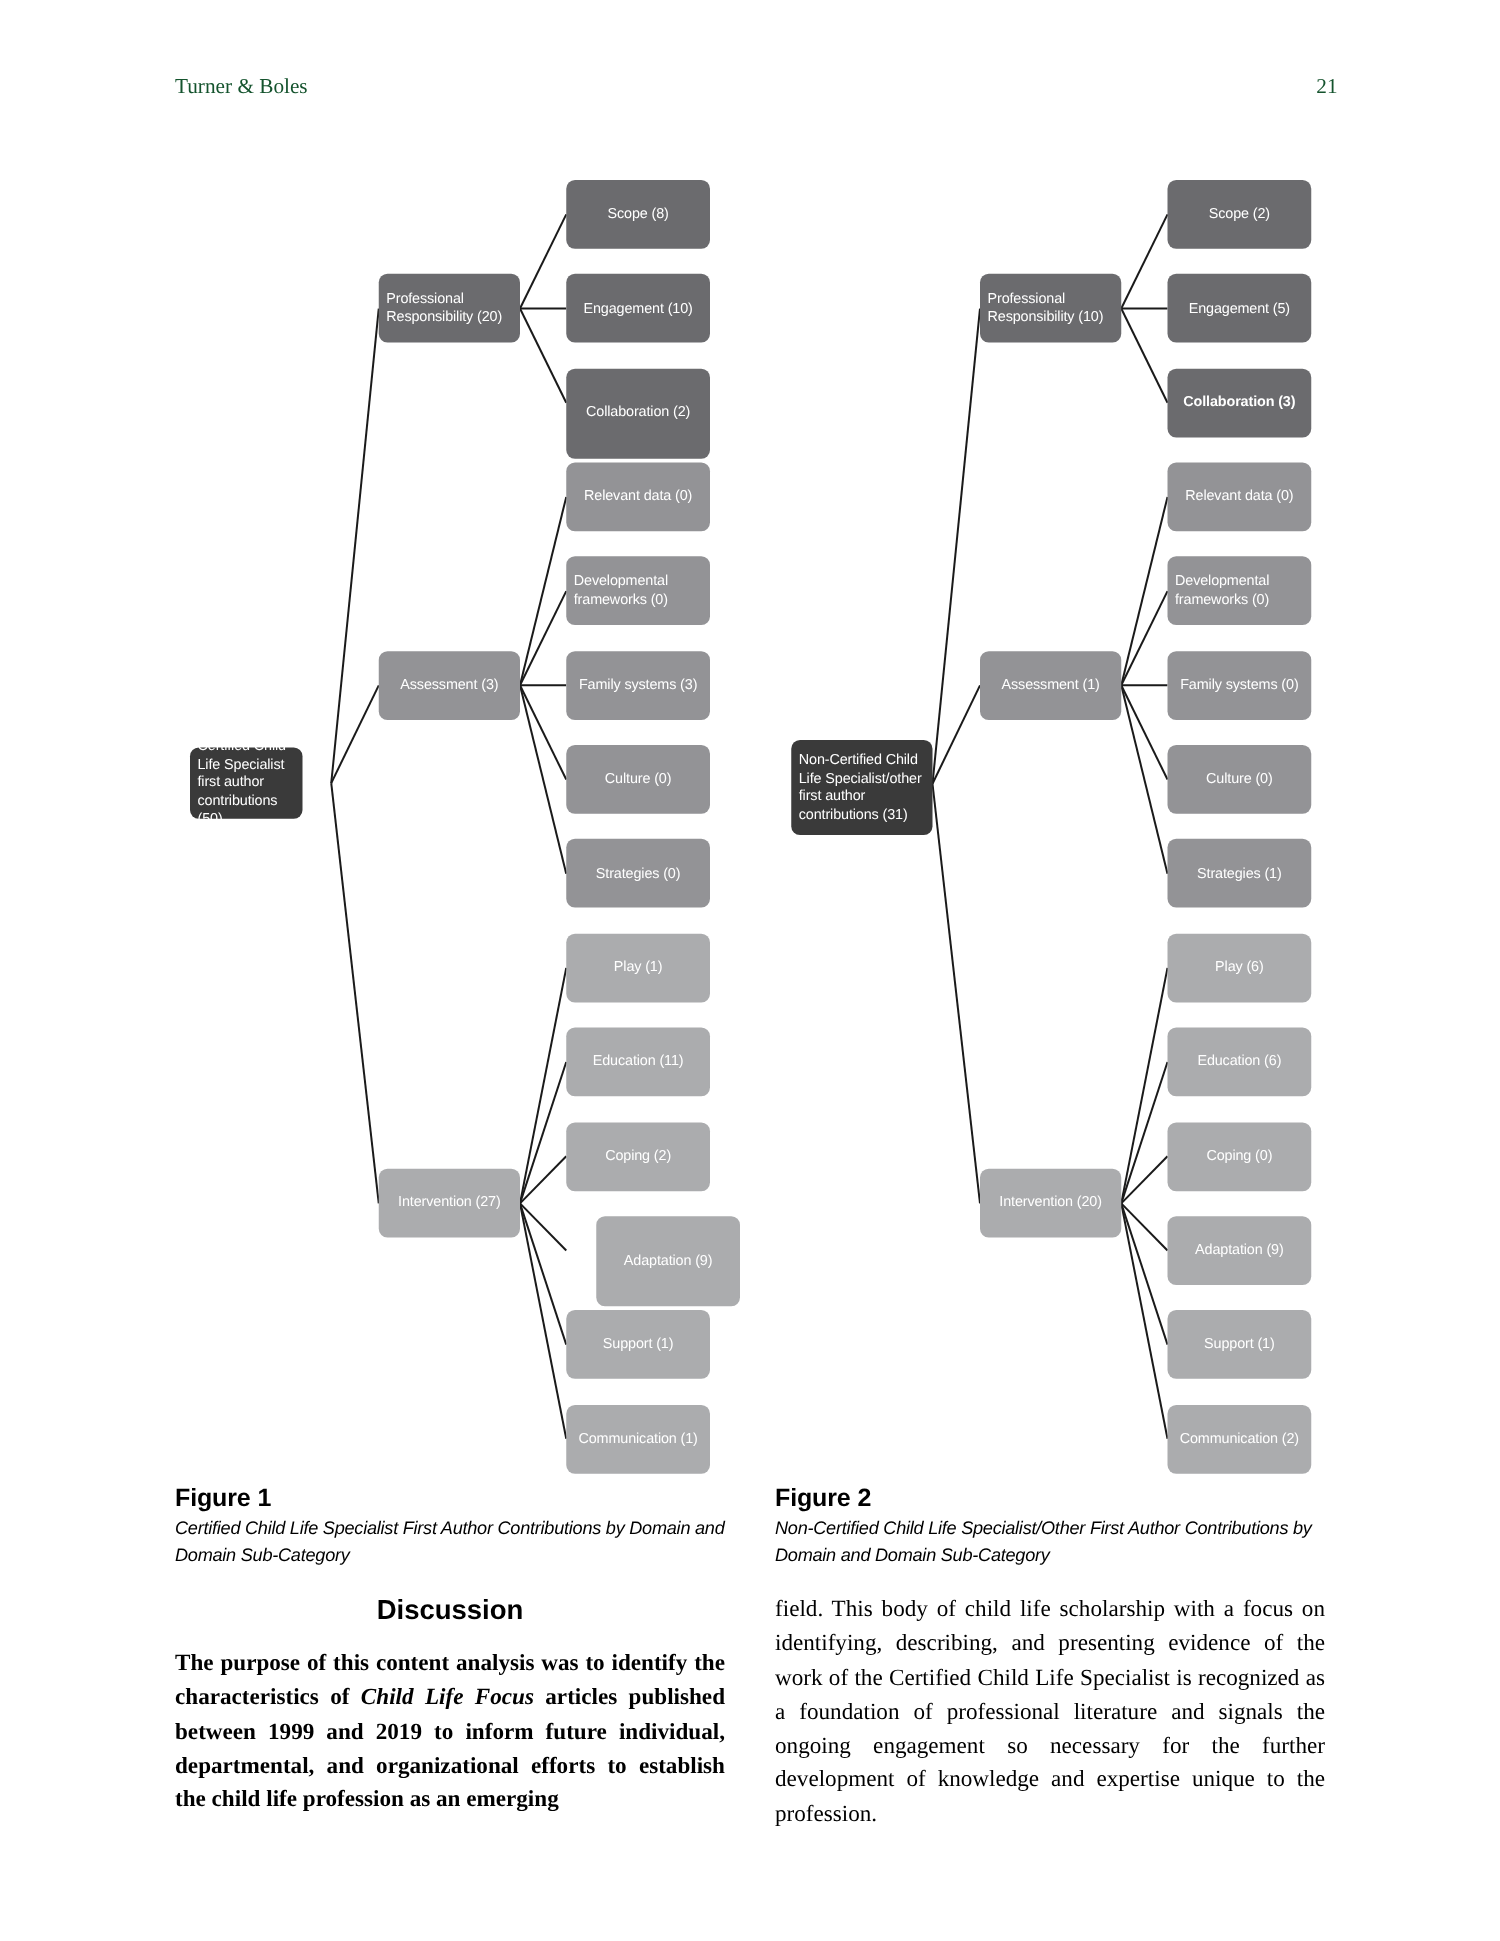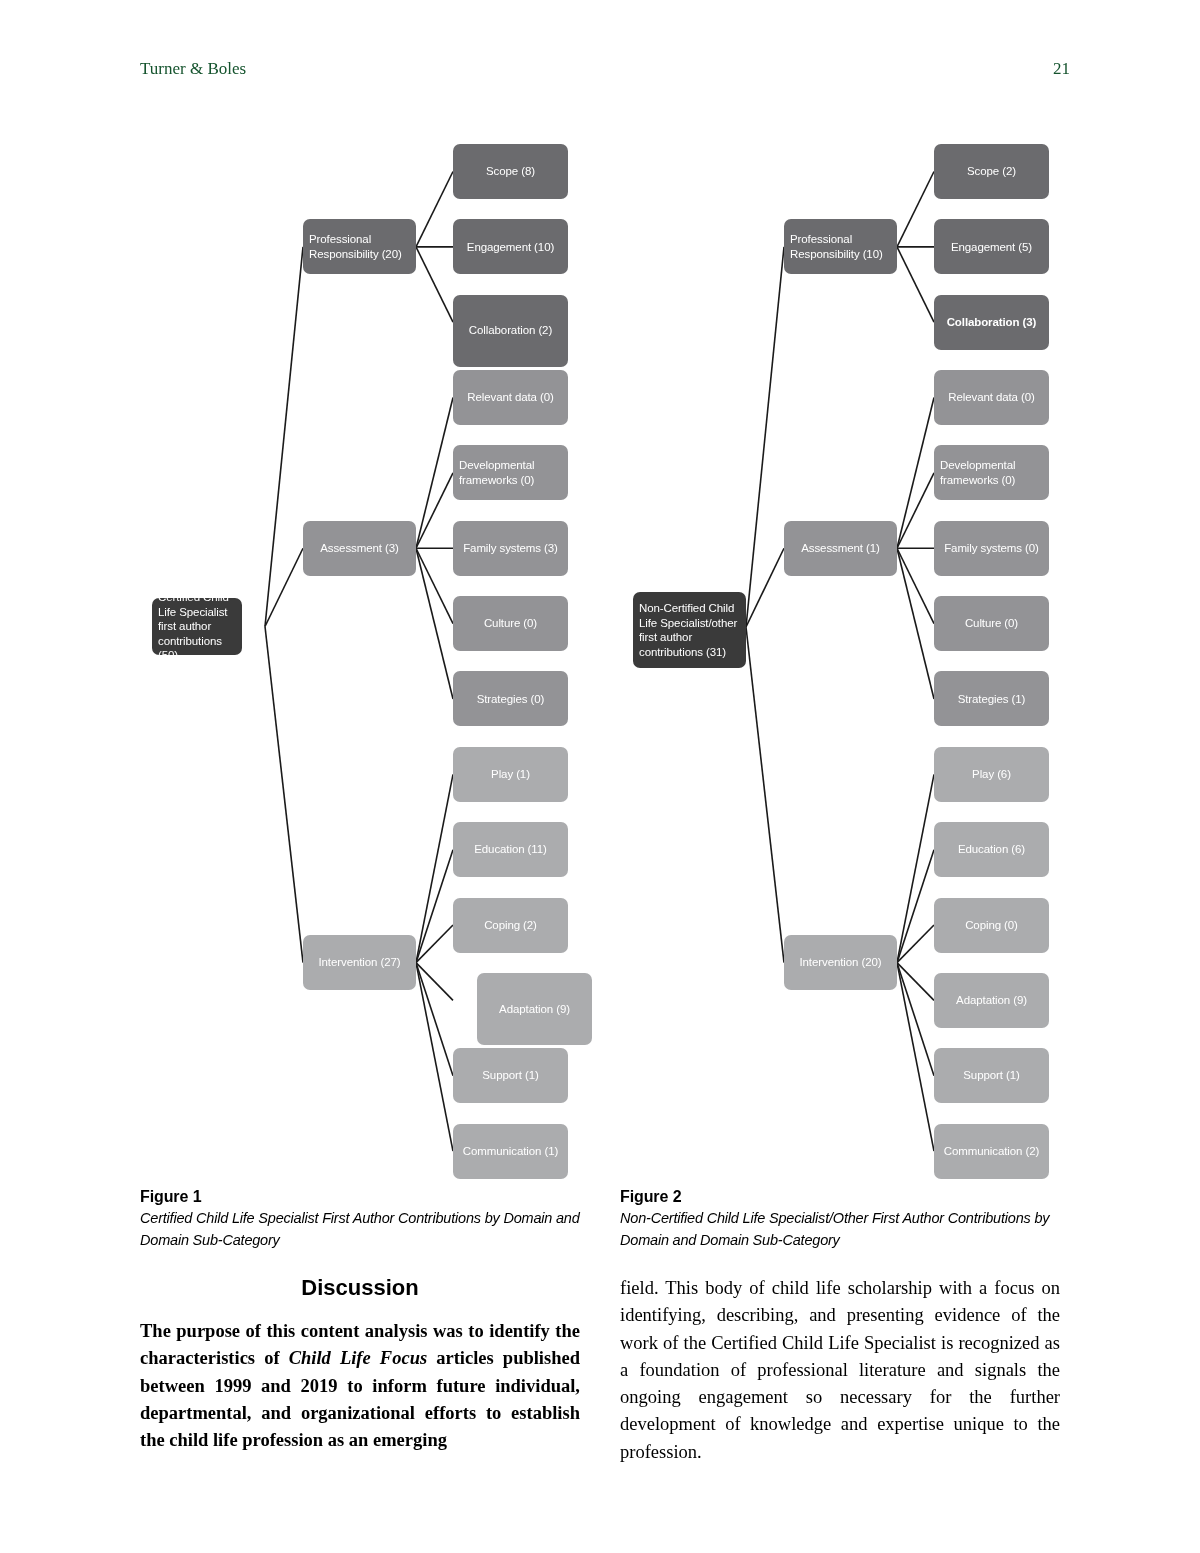--- a/index.html
+++ b/index.html
@@ -44,21 +44,21 @@
   .node.lvl-as{background:#939396;}
   .node.lvl-in{background:#abacae;}
 
   
   .caption{
     position:absolute;
     font-family:"Liberation Sans", sans-serif;
     width:455px;
   }
   .caption .cap-num{
-    font-size:16px;font-weight:bold;color:#000;
+    font-size:20px;font-weight:bold;color:#000;
     letter-spacing:-0.1px;
   }
   .caption .cap-title{
     font-size:14.5px;font-style:italic;color:#000;
     line-height:22px;letter-spacing:-0.2px;margin-top:1px;
   }
 
   
   .sec-head{
     position:absolute;

